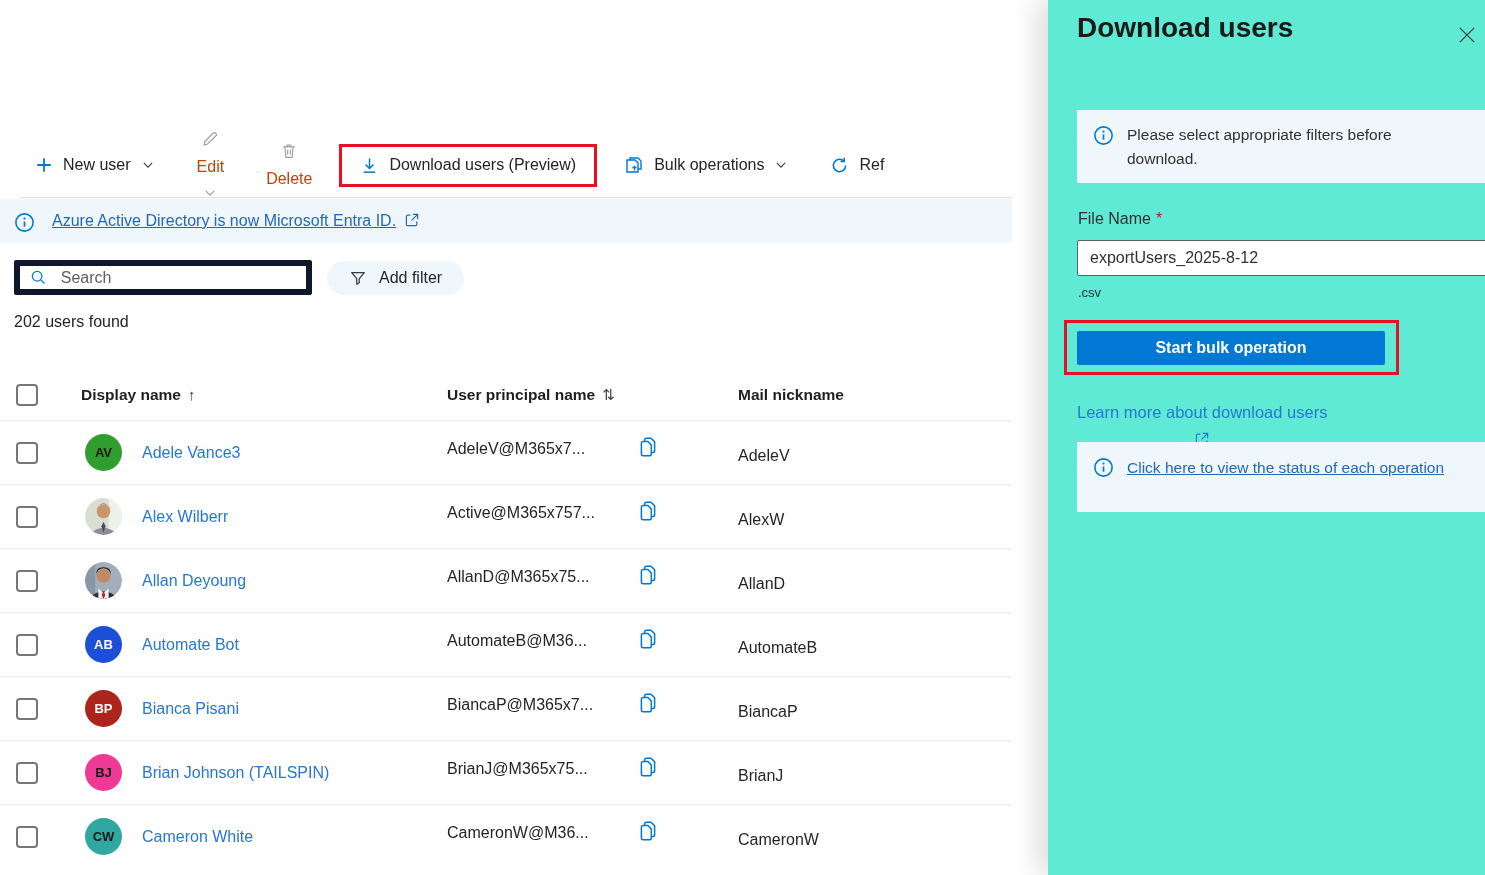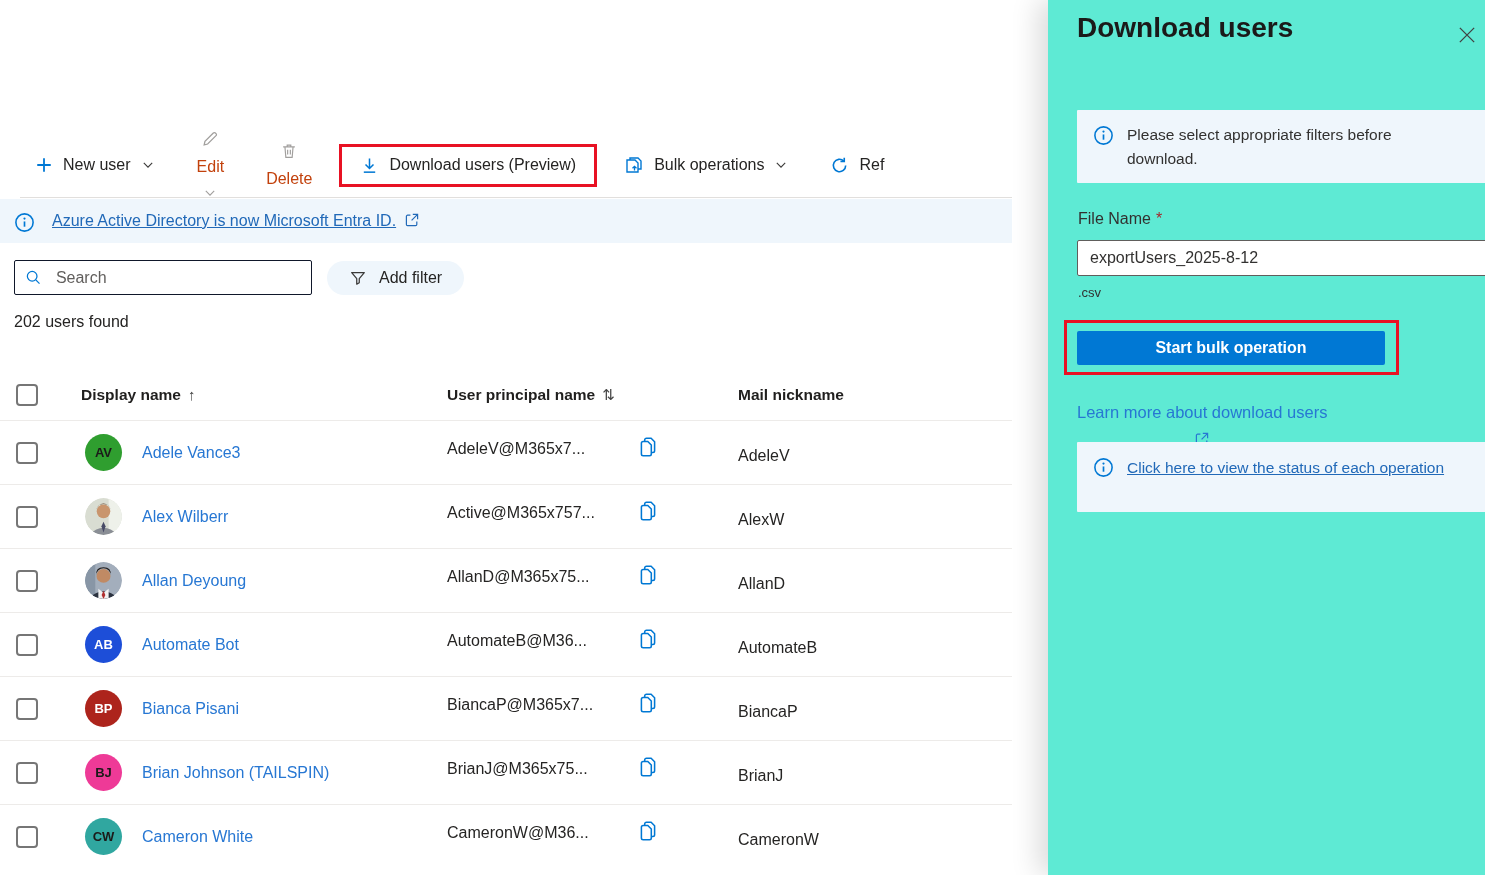--- a/index.html
+++ b/index.html
@@ -17,21 +17,21 @@
   .tb-item svg { flex:0 0 auto; }
   .dl-wrap { border:3px solid #e81123; padding:9px 14px; margin:0 6px; display:flex; align-items:center; }
   .dl-wrap .tb-item { padding:0 4px; }
   .toolbar-divider { position:absolute; left:20px; right:0; top:197px; height:1px; background:#e1dfdd; }
 
   .banner { position:absolute; left:0; right:0; top:199px; height:44px; background:#eff6fc;
             display:flex; align-items:center; padding-left:14px; gap:17px; }
   .banner a { color:#2169b8; font-size:16px; text-decoration:underline; display:flex; align-items:flex-start; gap:8px; }
 
   .filter-row { position:absolute; left:14px; top:260px; right:0; display:flex; align-items:center; }
-  .search-box { width:298px; height:35px; border:1px solid #0f172a; border-radius:2px; background:#fff;
+  .search-box { width:298px; height:35px; border:6px solid #0f172a; border-radius:2px; background:#fff;
                 display:flex; align-items:center; padding:0 10px; gap:14px; }
   .search-box input { border:none; outline:none; font-size:16px; width:100%; font-family:inherit; color:#252423; }
   .search-box input::placeholder { color:#605e5c; }
   .add-filter { margin-left:15px; height:34px; border-radius:17px; background:#eff6fc; border:none;
                 display:flex; align-items:center; gap:12px; padding:0 22px; font-size:16px; color:#252423;
                 font-family:inherit; cursor:pointer; }
 
   .count { position:absolute; left:14px; top:313px; font-size:16px; color:#252423; }
 
   .grid-cols { display:grid; grid-template-columns:66px 381px 190px 101px 1fr; align-items:center; }

